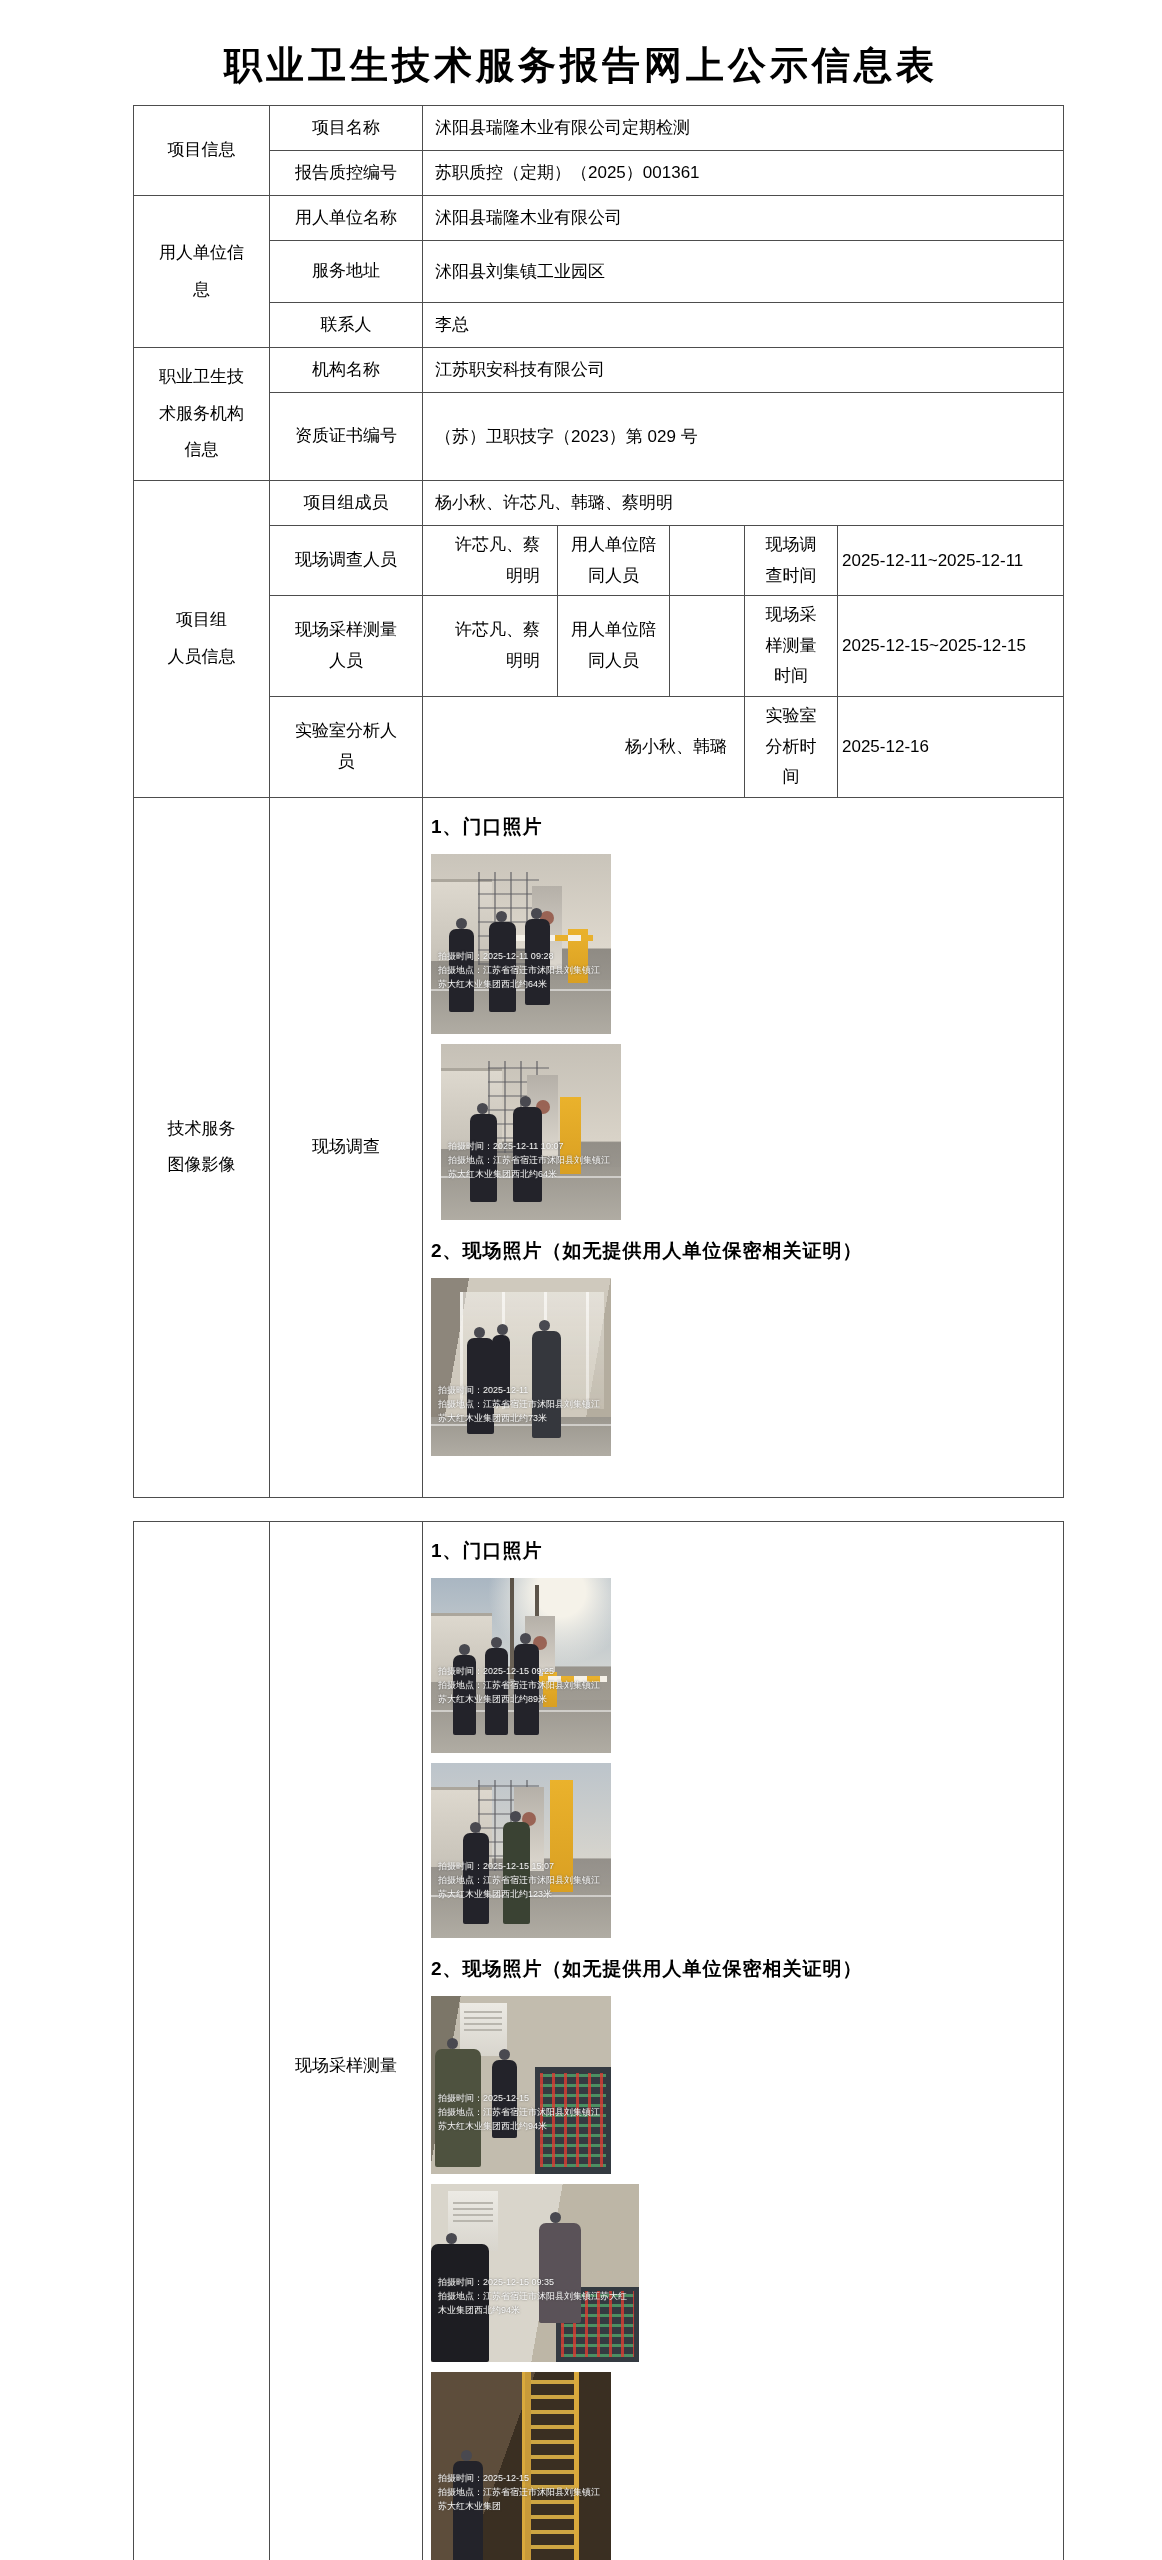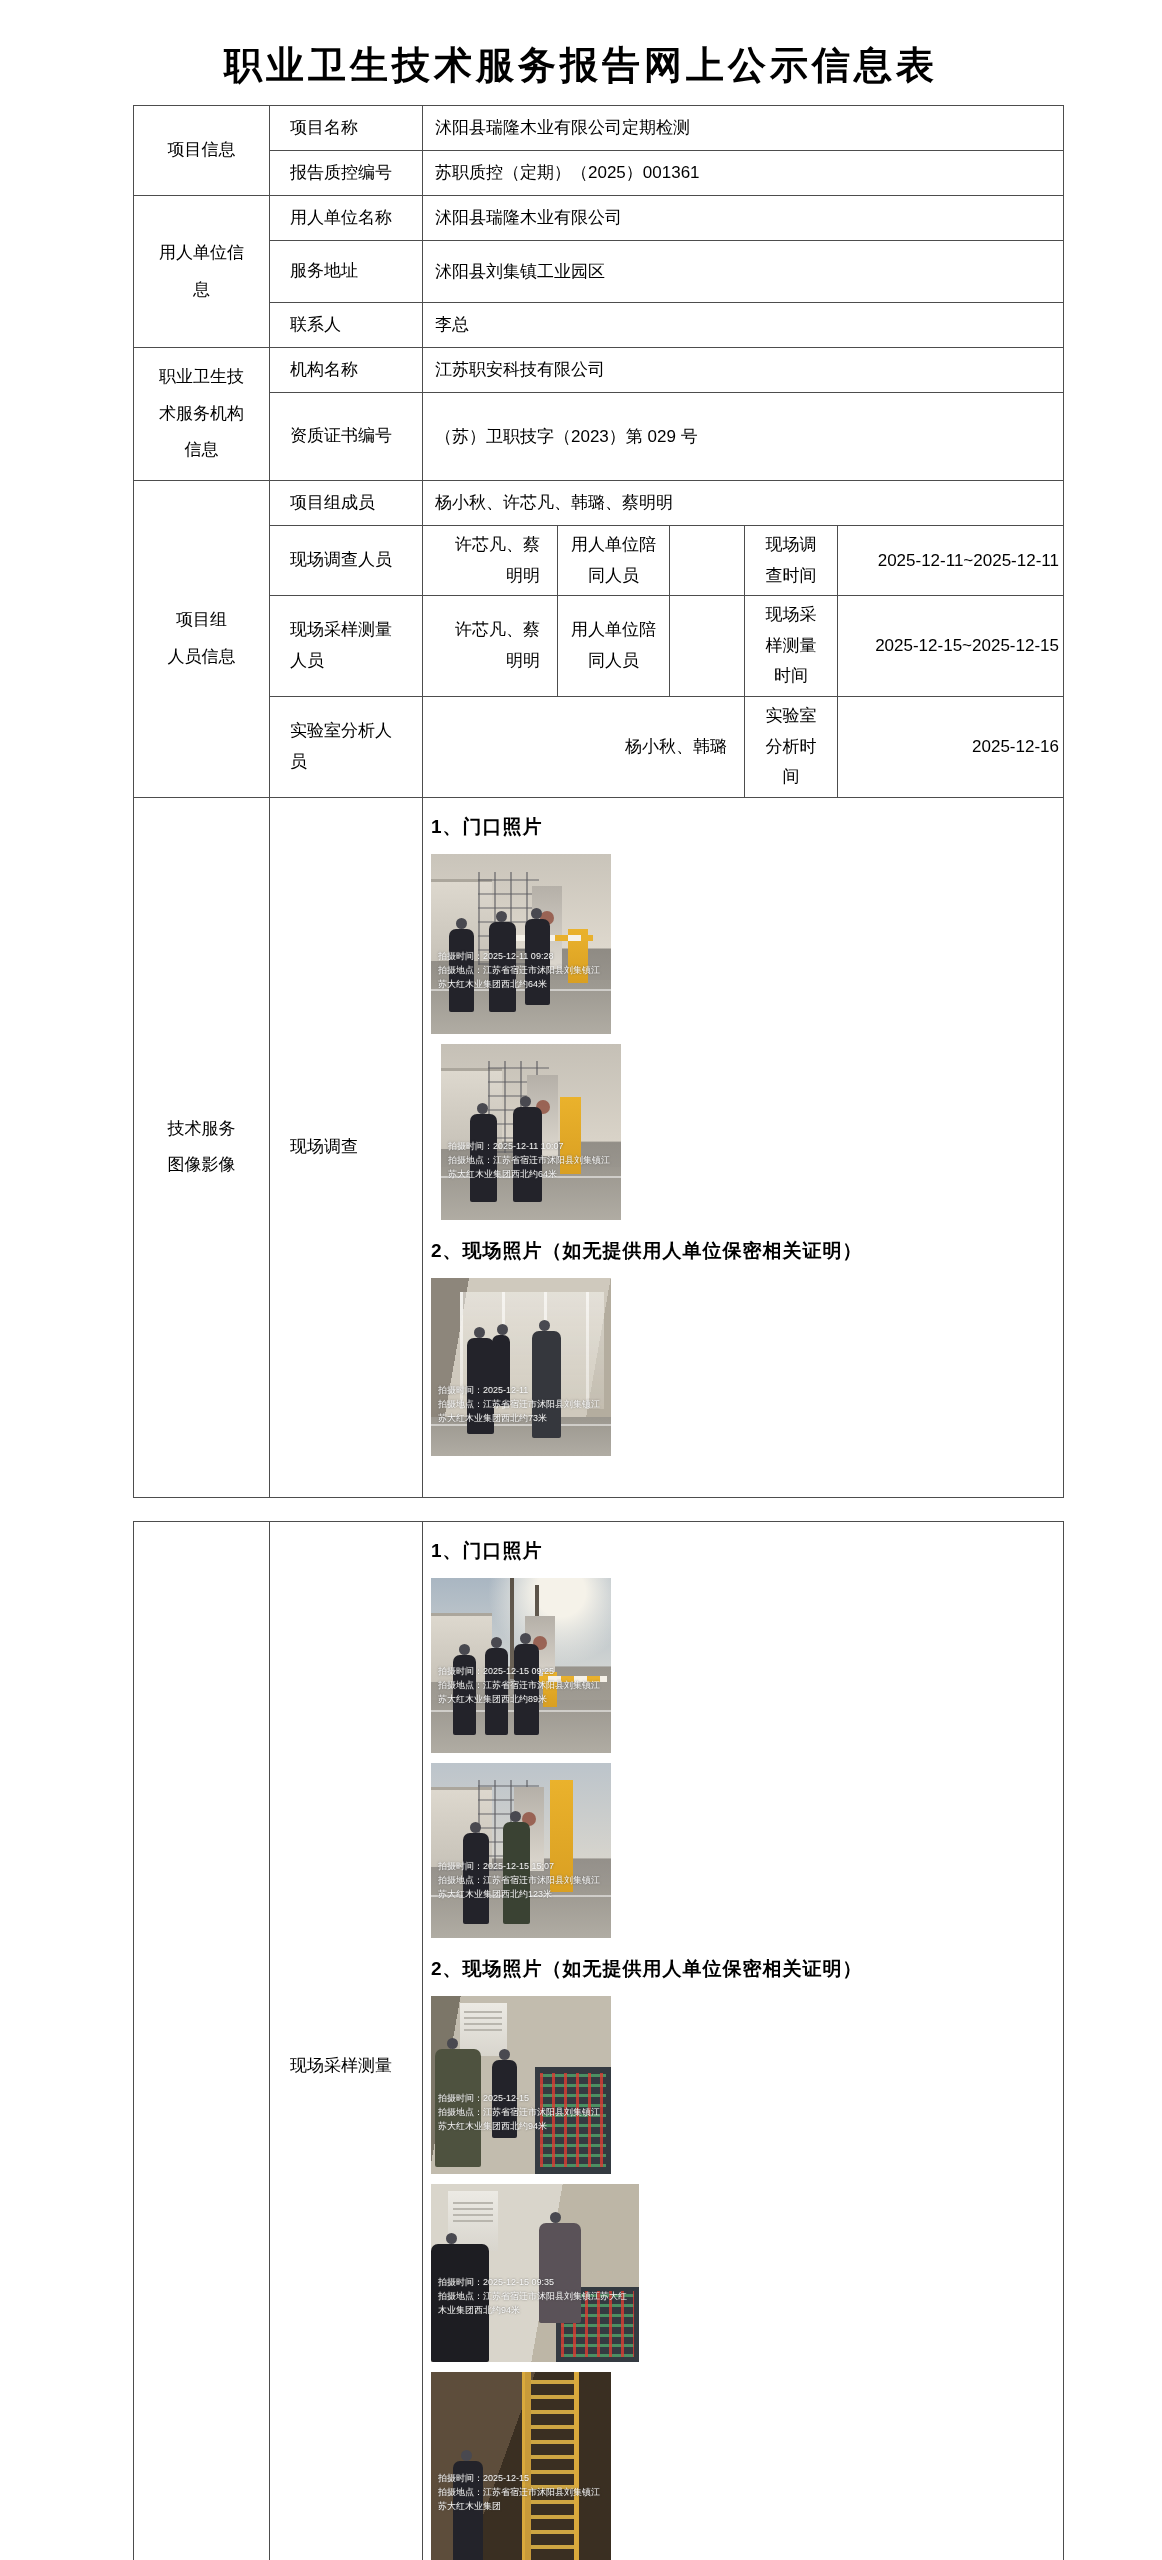--- a/index.html
+++ b/index.html
@@ -4,27 +4,27 @@
 <style>
   html,body{margin:0;padding:0;background:#ffffff;}
   body{width:1162px;height:2560px;position:relative;font-family:"Liberation Sans",sans-serif;color:#000;}
   .title{width:1162px;text-align:center;margin:40px 0 14px 0;font-size:38px;font-weight:bold;letter-spacing:4px;font-family:"DejaVu Sans",sans-serif;}
   table{border-collapse:collapse;table-layout:fixed;margin-left:133px;width:930px;}
   td{border:1px solid #4d4d4d;font-size:17px;vertical-align:middle;overflow:hidden;}
   .t1{margin-top:0;}
   .t2{margin-top:23px;}
   
   .cA{text-align:center;padding:4px 16px;line-height:2.15;white-space:pre-line;}
-  .cB{padding:4px 20px;line-height:1.8;}
+  .cB{text-align:center;padding:4px 20px;line-height:1.8;}
   .val{text-align:left;padding:4px 12px;line-height:1.5;}
   .cC{text-align:right;padding:4px 17px;line-height:1.8;}
   .cD{text-align:center;padding:4px 13px;line-height:1.8;}
   .cE{padding:2px;}
   .cF{text-align:center;padding:4px 14px;line-height:1.8;}
-  .cG{text-align:right;padding:4px 4px;line-height:1.5;}
+  .cG{text-align:left;padding:4px 4px;line-height:1.5;}
   
   .media-cell{vertical-align:top;text-align:left;padding:16px 10px 8px 6px;}
   .m-heading{font-size:19px;font-weight:600;margin:0 0 14px 2px;letter-spacing:1px;}
   .m-heading.second{margin-top:18px;}
   .photo{position:relative;width:180px;margin:0 0 10px 2px;overflow:hidden;}
   .wm{position:absolute;left:7px;right:5px;color:rgba(255,255,255,.95);font-size:9px;line-height:1.55;text-shadow:0 0 2px rgba(70,70,70,.8);}
   .wm span{display:block;}
   
   .s{position:absolute;}
   .s-bld{left:0;top:14%;width:34%;height:44%;background:linear-gradient(#ddd8ce,#c7c2b8);border-top:3px solid #aba69c;}

